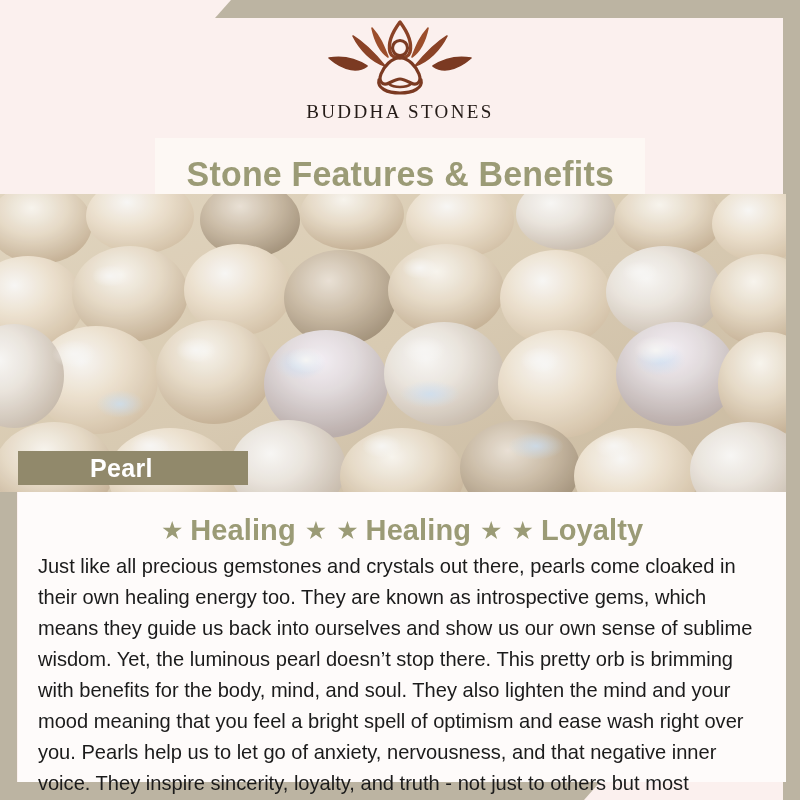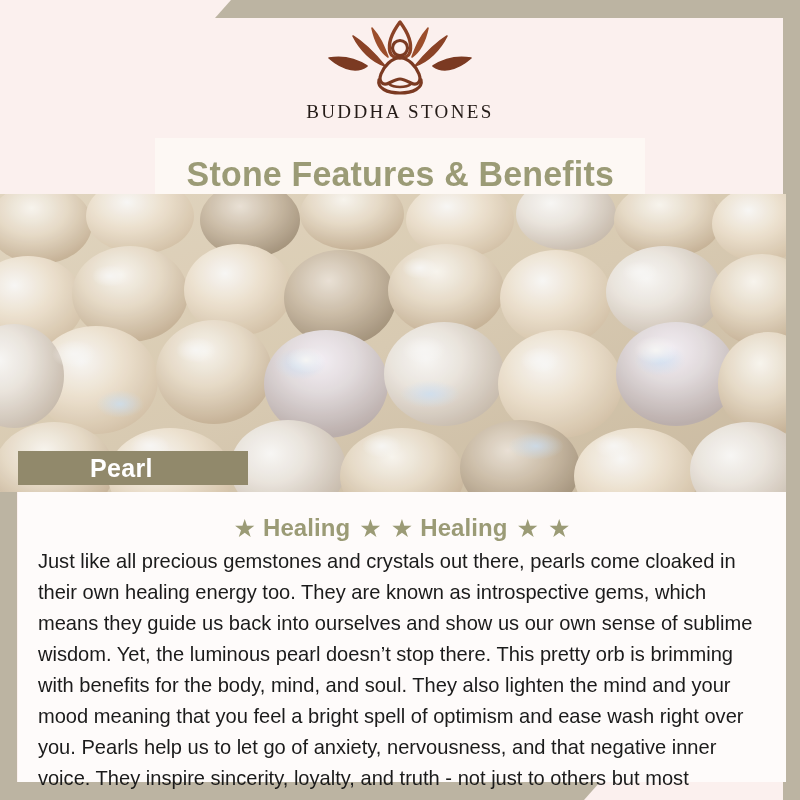--- a/index.html
+++ b/index.html
@@ -181,21 +181,21 @@
     gap: 7px;
   }
   .benefit-star {
     color: #9b9b76;
     font-size: 25px;
     line-height: 1;
     display: inline-block;
   }
   .benefit-label {
     font-family: "Liberation Sans Narrow", "Liberation Sans", sans-serif;
-    font-size: 24px;
+    font-size: 29px;
     font-weight: bold;
     color: #9b9b76;
     letter-spacing: 0.1px;
   }
 
   .body-copy {
     font-family: "Liberation Sans Narrow", "Liberation Sans", sans-serif;
     font-size: 20.4px;
     font-weight: 500;
     line-height: 31px;
@@ -382,19 +382,20 @@
       </span>
       <span class="benefit-item">
         <span class="benefit-star">★</span>
         <span class="benefit-label">Healing</span>
       </span>
       <span class="benefit-item">
         <span class="benefit-star">★</span>
       </span>
       <span class="benefit-item">
         <span class="benefit-star">★</span>
+        <span class="benefit-label">Loyalty</span>
       </span>
     </div>
 
     <p class="body-copy">Just like all precious gemstones and crystals out there, pearls come cloaked in their own healing energy too. They are known as introspective gems, which means they guide us back into ourselves and show us our own sense of sublime wisdom. Yet, the luminous pearl doesn’t stop there. This pretty orb is brimming with benefits for the body, mind, and soul. They also lighten the mind and your mood meaning that you feel a bright spell of optimism and ease wash right over you. Pearls help us to let go of anxiety, nervousness, and that negative inner voice. They inspire sincerity, loyalty, and truth - not just to others but most importantly, to ourselves.</p>
   </div>
 
 </div>
 
 </body></html>

